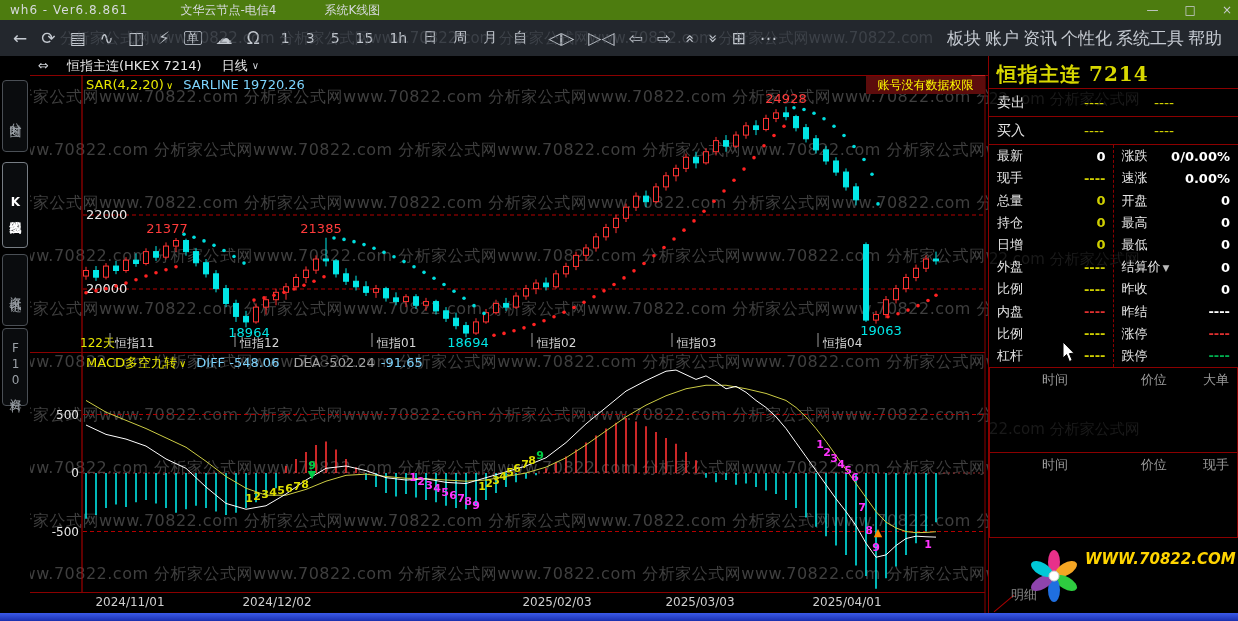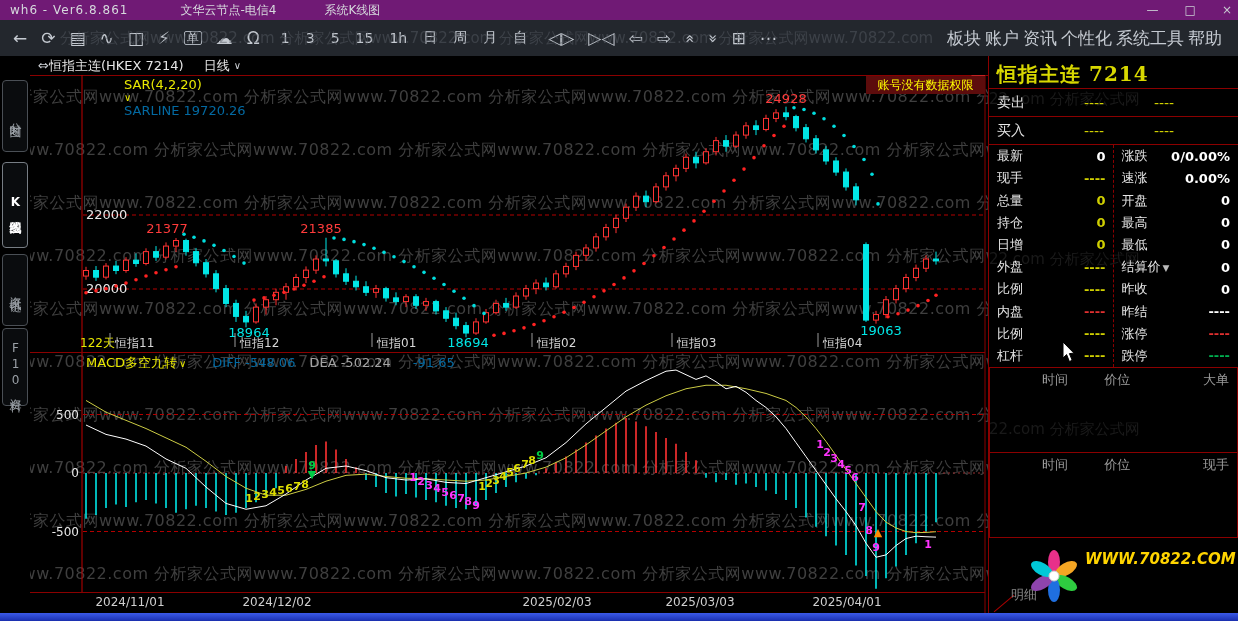--- a/index.html
+++ b/index.html
@@ -1,19 +1,19 @@
 <!DOCTYPE html>
 <html><head>
 <meta charset="utf-8">
 <style>
   html,body{margin:0;padding:0;background:#111;}
   .screen{position:relative;width:1238px;height:621px;background:#000;overflow:hidden;
           font-family:"DejaVu Sans","Liberation Sans",sans-serif;-webkit-font-smoothing:antialiased;}
   
-  .titlebar{position:absolute;left:0;top:0;width:1238px;height:20px;background:#701a75;
+  .titlebar{position:absolute;left:0;top:0;width:1238px;height:20px;background:#4d7c0f;
             color:#d6d9dd;font-size:12px;display:flex;align-items:center;}
   .titlebar .t1{margin-left:10px;letter-spacing:1px;}
   .titlebar .t2{margin-left:52px;}
   .titlebar .t3{margin-left:48px;}
   .wincontrols{position:absolute;right:6px;top:0;height:20px;display:flex;align-items:center;gap:26px;color:#c9ccd2;font-size:12px;}
   .wincontrols span{cursor:default;}
   
   .toolbar{position:absolute;left:0;top:20px;width:1238px;height:36px;background:#23272d;
            display:flex;align-items:center;color:#c5cad1;}
   .tb-group{display:flex;align-items:center;}
@@ -34,31 +34,31 @@
             writing-mode:vertical-rl;text-orientation:upright;letter-spacing:2px;background:#0a0c0e;}
   .side-tab.active{color:#ffffff;font-weight:bold;border-color:#777d84;}
   .side-tab:nth-child(1){top:24px;height:70px;}
   .side-tab:nth-child(2){top:106px;height:84px;}
   .side-tab:nth-child(3){top:198px;height:70px;}
   .side-tab:nth-child(4){top:272px;height:76px;}
   
   .chart-col{position:relative;width:958px;height:557px;flex:0 0 958px;background:#000;}
   .tabbar{position:absolute;left:0;top:0;width:958px;height:19px;display:flex;align-items:center;color:#e6e6e6;font-size:13px;}
   .tabbar .link{margin-left:8px;font-size:13px;color:#cfd3d8;}
-  .tabbar .sym{margin-left:0;}
+  .tabbar .sym{margin-left:18px;}
   .tabbar .per{margin-left:20px;}
   .tabbar .caret{margin-left:4px;font-size:10px;color:#cfd3d8;}
   .chart-region{position:absolute;left:0;top:19px;width:958px;height:538px;background:#000;}
   .chart-region svg{position:absolute;left:0;top:0;z-index:2;}
   .wm-row{position:absolute;left:0;width:958px;height:20px;color:#3f3f3f;font-size:16px;
           white-space:nowrap;overflow:hidden;z-index:1;pointer-events:none;letter-spacing:.5px;}
   .ind-header{position:absolute;z-index:3;font-size:13px;display:flex;align-items:baseline;white-space:nowrap;}
   .ind-header .iname{color:#e8e800;}
   .ind-header .icaret{color:#e8e800;font-size:10px;margin:0 4px 0 2px;}
-  .ind-header .iwhite{color:#0369a1;margin-left:22px;}
+  .ind-header .iwhite{color:#7dd3fc;margin-left:6px;}
   .ind-header .iyellow{color:#a3a3a3;margin-left:14px;}
   .perm-badge{position:absolute;z-index:3;left:836px;top:1px;width:119px;height:18px;background:#5c0c0c;
               color:#ffff00;font-size:12px;display:flex;align-items:center;justify-content:center;}
   
   .quote-panel{position:relative;width:250px;height:557px;flex:0 0 250px;background:#000;border-left:1px solid #8b0000;box-sizing:border-box;}
   .q-wm{position:absolute;left:0;width:100%;color:#333;font-size:15px;white-space:nowrap;overflow:hidden;z-index:0;pointer-events:none;}
   .q-title{position:relative;z-index:1;height:28px;margin-top:4px;border-bottom:1px solid #8b0000;
            color:#d8d800;font-size:20px;font-weight:bold;padding-left:8px;display:flex;align-items:center;
            font-family:"DejaVu Serif","Liberation Serif",serif;letter-spacing:1px;}
   .q-bidask{position:relative;z-index:1;height:56px;}
@@ -74,21 +74,21 @@
   .q-val.white{color:#ffffff;}
   .q-val.yellow{color:#cfcf00;}
   .q-val.red{color:#e03030;}
   .q-val.green{color:#00b050;}
   .q-caret{color:#b9b9b9;font-size:9px;margin-left:2px;}
   .q-table{position:relative;z-index:1;border:1px solid #8b0000;box-sizing:border-box;padding-left:44px;}
   .q-table.t1{height:86px;}
   .q-table.t2{height:85px;border-top:none;}
   .qt-head{display:flex;color:#9b9b9b;font-size:13px;padding:3px 8px 0 8px;}
   .qt-head span:nth-child(1){flex:1;text-align:left;}
-  .qt-head span:nth-child(2){flex:1;text-align:left;}
+  .qt-head span:nth-child(2){flex:1;text-align:right;}
   .qt-head span:nth-child(3){flex:1;text-align:right;}
   .q-logo{position:relative;z-index:1;height:72px;}
   .q-detail{position:absolute;left:22px;bottom:6px;color:#8a8a8a;font-size:13px;z-index:1;}
   .q-corner{position:absolute;left:2px;bottom:6px;width:26px;height:1px;background:#a00;transform:rotate(-40deg);z-index:0;}
   .logo-flower{position:absolute;left:40px;top:12px;z-index:2;}
   .logo-texts{position:absolute;left:96px;top:10px;z-index:2;width:146px;text-align:center;}
   .logo-name{color:#ff9420;font-size:19px;font-weight:bold;letter-spacing:1px;
              text-shadow:1px 1px 0 #5a2c00;font-family:"DejaVu Serif","Liberation Serif",serif;}
   .logo-url{color:#ffd400;font-size:15px;font-weight:bold;font-style:italic;margin-top:2px;}
   
@@ -179,21 +179,21 @@
           <div class="wm-row" style="top: 489px; text-indent: -120px;">分析家公式网www.70822.com 分析家公式网www.70822.com 分析家公式网www.70822.com 分析家公式网www.70822.com 分析家公式网www.70822.com 分析家公式网www.70822.com 分析家公式网www.70822.com 分析家公式网www.70822.com </div>
           <div class="wm-row" style="top: 436px; text-indent: -30px;">分析家公式网www.70822.com 分析家公式网www.70822.com 分析家公式网www.70822.com 分析家公式网www.70822.com 分析家公式网www.70822.com 分析家公式网www.70822.com 分析家公式网www.70822.com 分析家公式网www.70822.com </div>
           <div class="wm-row" style="top: 383px; text-indent: -120px;">分析家公式网www.70822.com 分析家公式网www.70822.com 分析家公式网www.70822.com 分析家公式网www.70822.com 分析家公式网www.70822.com 分析家公式网www.70822.com 分析家公式网www.70822.com 分析家公式网www.70822.com </div>
           <div class="wm-row" style="top: 330px; text-indent: -30px;">分析家公式网www.70822.com 分析家公式网www.70822.com 分析家公式网www.70822.com 分析家公式网www.70822.com 分析家公式网www.70822.com 分析家公式网www.70822.com 分析家公式网www.70822.com 分析家公式网www.70822.com </div>
           <div class="wm-row" style="top: 277px; text-indent: -120px;">分析家公式网www.70822.com 分析家公式网www.70822.com 分析家公式网www.70822.com 分析家公式网www.70822.com 分析家公式网www.70822.com 分析家公式网www.70822.com 分析家公式网www.70822.com 分析家公式网www.70822.com </div>
           <div class="wm-row" style="top: 224px; text-indent: -30px;">分析家公式网www.70822.com 分析家公式网www.70822.com 分析家公式网www.70822.com 分析家公式网www.70822.com 分析家公式网www.70822.com 分析家公式网www.70822.com 分析家公式网www.70822.com 分析家公式网www.70822.com </div>
           <div class="wm-row" style="top: 171px; text-indent: -120px;">分析家公式网www.70822.com 分析家公式网www.70822.com 分析家公式网www.70822.com 分析家公式网www.70822.com 分析家公式网www.70822.com 分析家公式网www.70822.com 分析家公式网www.70822.com 分析家公式网www.70822.com </div>
           <div class="wm-row" style="top: 118px; text-indent: -30px;">分析家公式网www.70822.com 分析家公式网www.70822.com 分析家公式网www.70822.com 分析家公式网www.70822.com 分析家公式网www.70822.com 分析家公式网www.70822.com 分析家公式网www.70822.com 分析家公式网www.70822.com </div>
           <div class="wm-row" style="top: 65px; text-indent: -120px;">分析家公式网www.70822.com 分析家公式网www.70822.com 分析家公式网www.70822.com 分析家公式网www.70822.com 分析家公式网www.70822.com 分析家公式网www.70822.com 分析家公式网www.70822.com 分析家公式网www.70822.com </div>
           <div class="wm-row" style="top: 12px; text-indent: -30px;">分析家公式网www.70822.com 分析家公式网www.70822.com 分析家公式网www.70822.com 分析家公式网www.70822.com 分析家公式网www.70822.com 分析家公式网www.70822.com 分析家公式网www.70822.com 分析家公式网www.70822.com </div>
-        <div class="ind-header" style="left:72px;top:2px;flex-direction:column;">
+        <div class="ind-header" style="left:56px;top:2px;">
           <span class="iname">SAR(4,2,20)</span>
           <span class="icaret">∨</span>
           <span class="iwhite">SARLINE 19720.26</span>
         </div>
         <div class="perm-badge">账号没有数据权限</div>
         <div class="ind-header" style="left:56px;top:279px;">
           <span class="iname">MACD多空九转</span>
           <span class="icaret">∨</span>
           <span class="iwhite">DIFF -548.06</span>
           <span class="iyellow">DEA -502.24</span>

